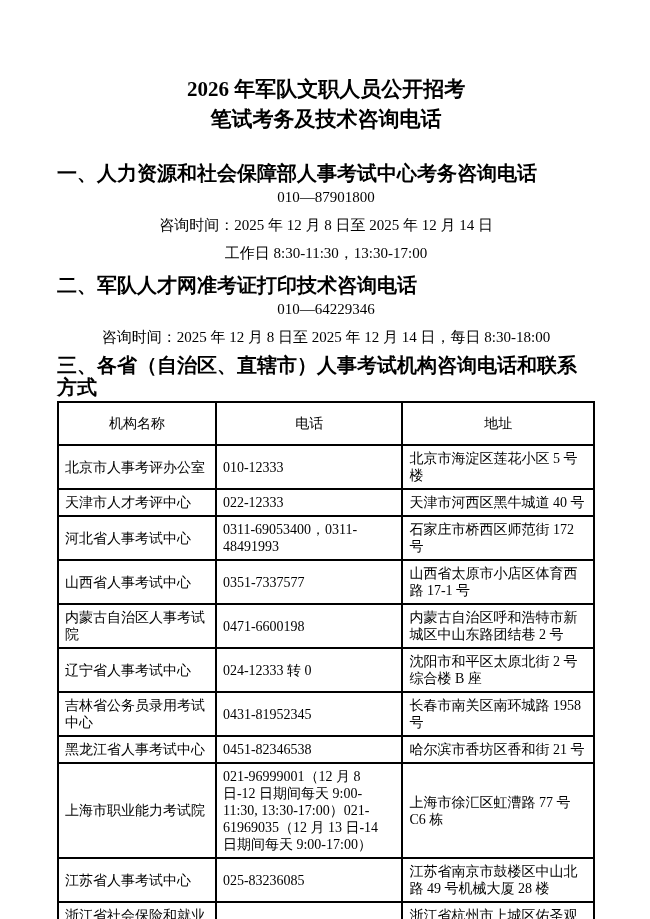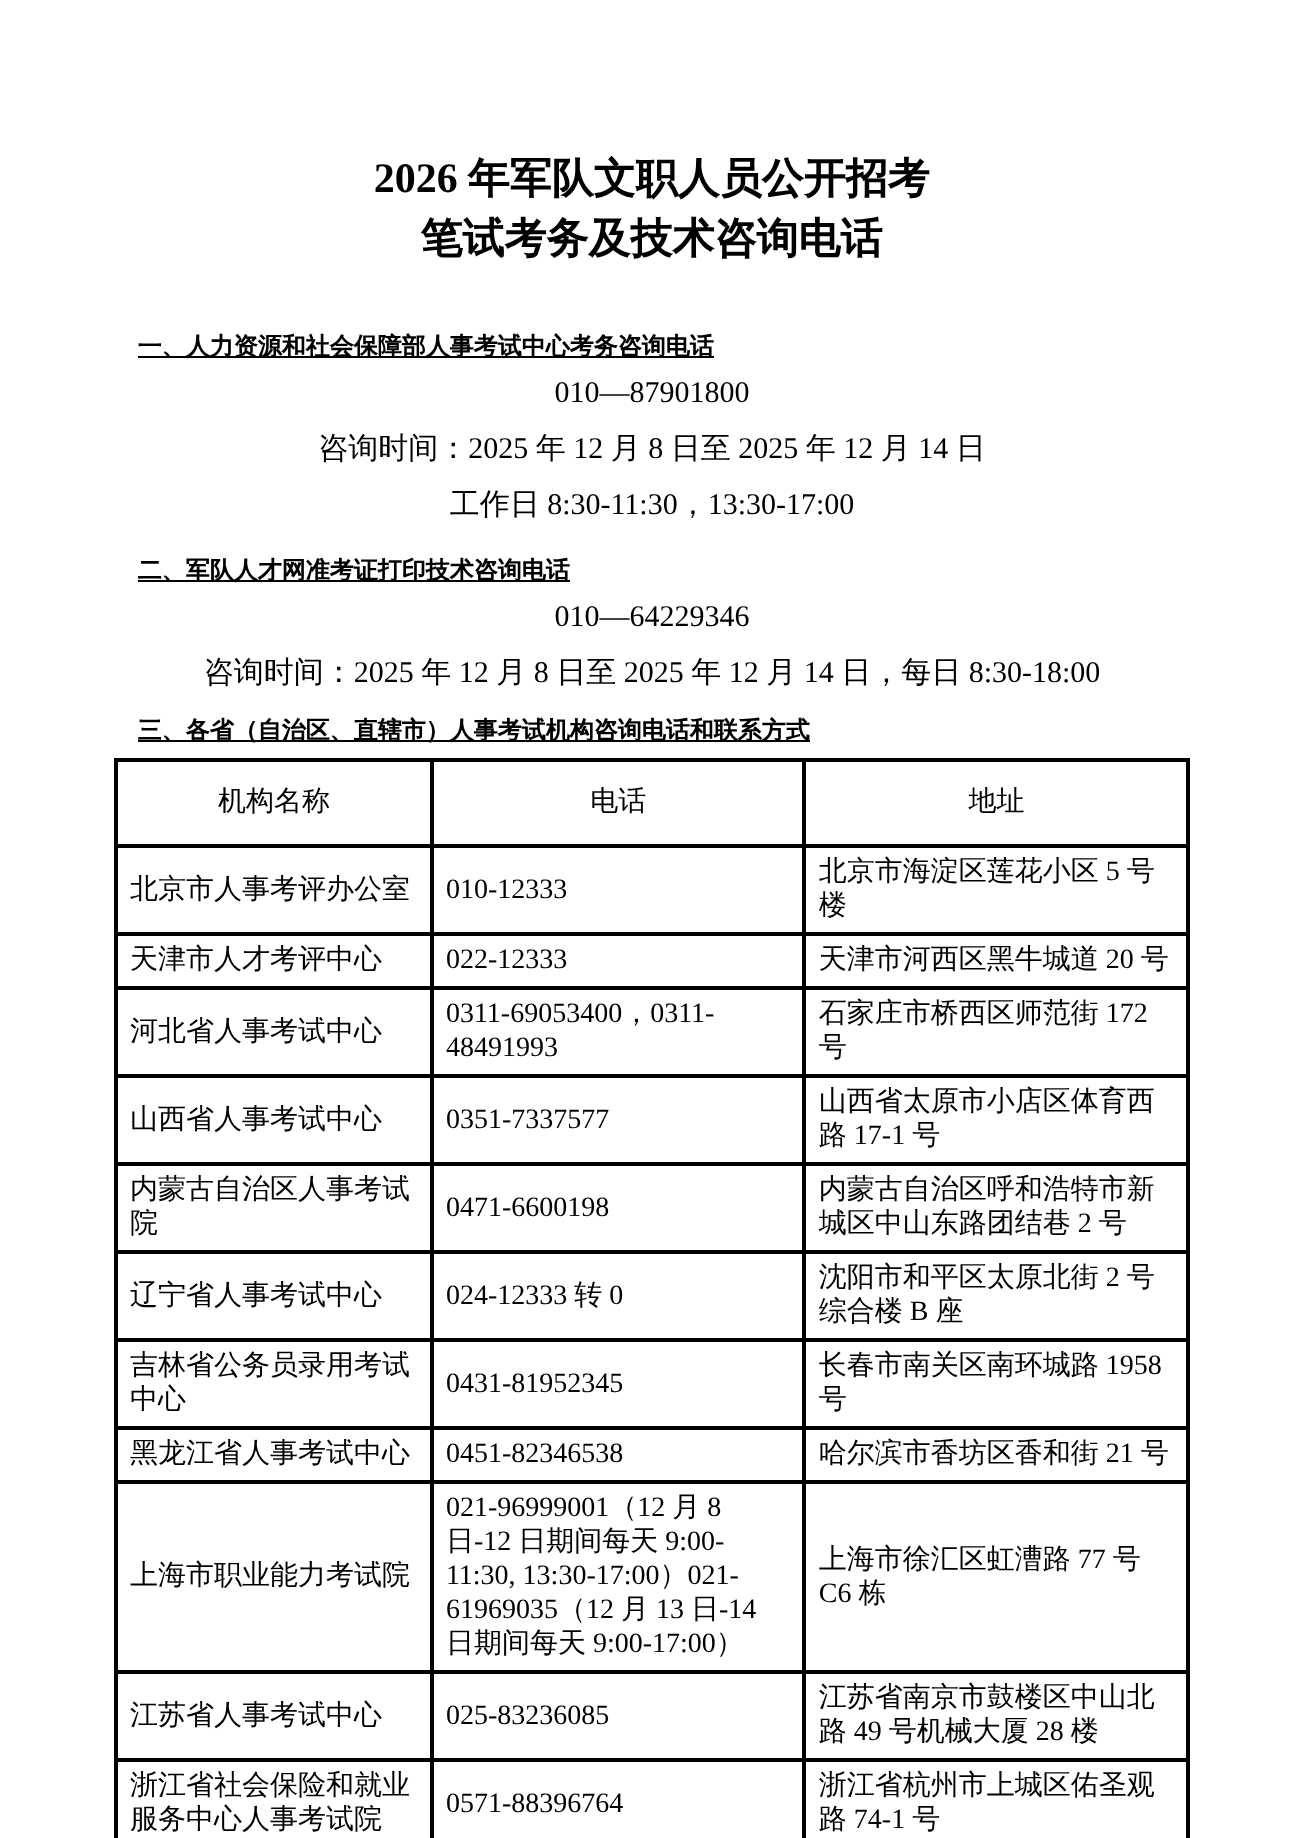--- a/index.html
+++ b/index.html
@@ -21,24 +21,23 @@
     margin: 0;
     text-align: center;
     font-family: "Liberation Serif", serif;
     font-weight: bold;
     font-size: 21px;
     line-height: 30px;
   }
   .sec-heading {
     font-family: "Liberation Sans", sans-serif;
     font-weight: bold;
-    font-size: 12px;
+    font-size: 20px;
     line-height: 22px;
-    margin: 0 0 0 12px;
-    text-decoration: underline;
+    margin: 0 0 0 0;
   }
   .sec1-heading { margin-top: 28px; }
   .sec2-heading { margin-top: 10px; }
   .sec3-heading { margin-top: 6px; }
   .center-line {
     text-align: center;
     font-size: 15px;
     line-height: 22px;
     margin-top: 6px;
   }
@@ -113,21 +112,21 @@
     </thead>
     <tbody>
         <tr>
     <td>北京市人事考评办公室</td>
     <td>010-12333</td>
     <td>北京市海淀区莲花小区 5 号楼</td>
   </tr>
         <tr>
     <td>天津市人才考评中心</td>
     <td>022-12333</td>
-    <td>天津市河西区黑牛城道 20 号</td>
+    <td>天津市河西区黑牛城道 40 号</td>
   </tr>
         <tr>
     <td>河北省人事考试中心</td>
     <td>0311-69053400，0311-48491993</td>
     <td>石家庄市桥西区师范街 172 号</td>
   </tr>
         <tr>
     <td>山西省人事考试中心</td>
     <td>0351-7337577</td>
     <td>山西省太原市小店区体育西路 17-1 号</td>

